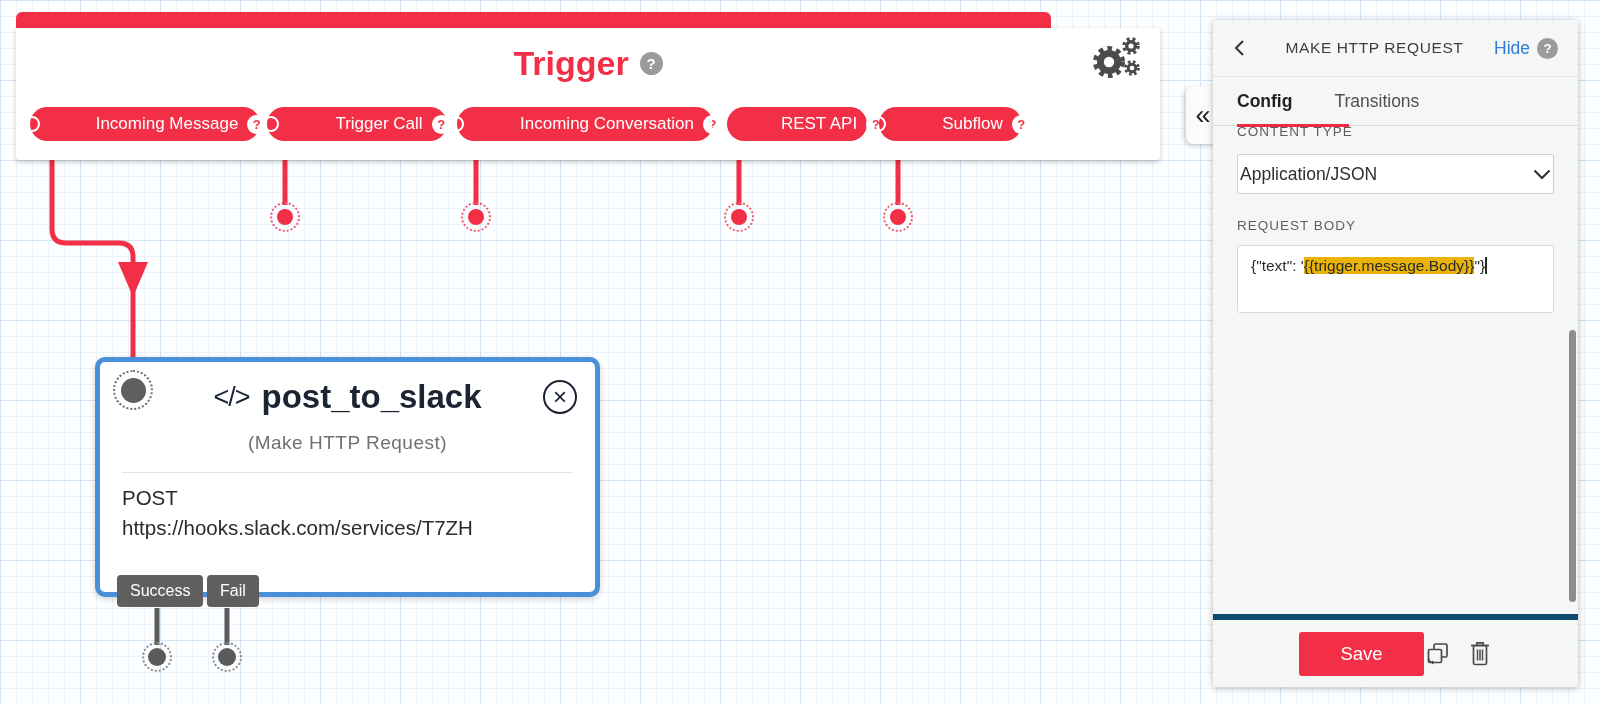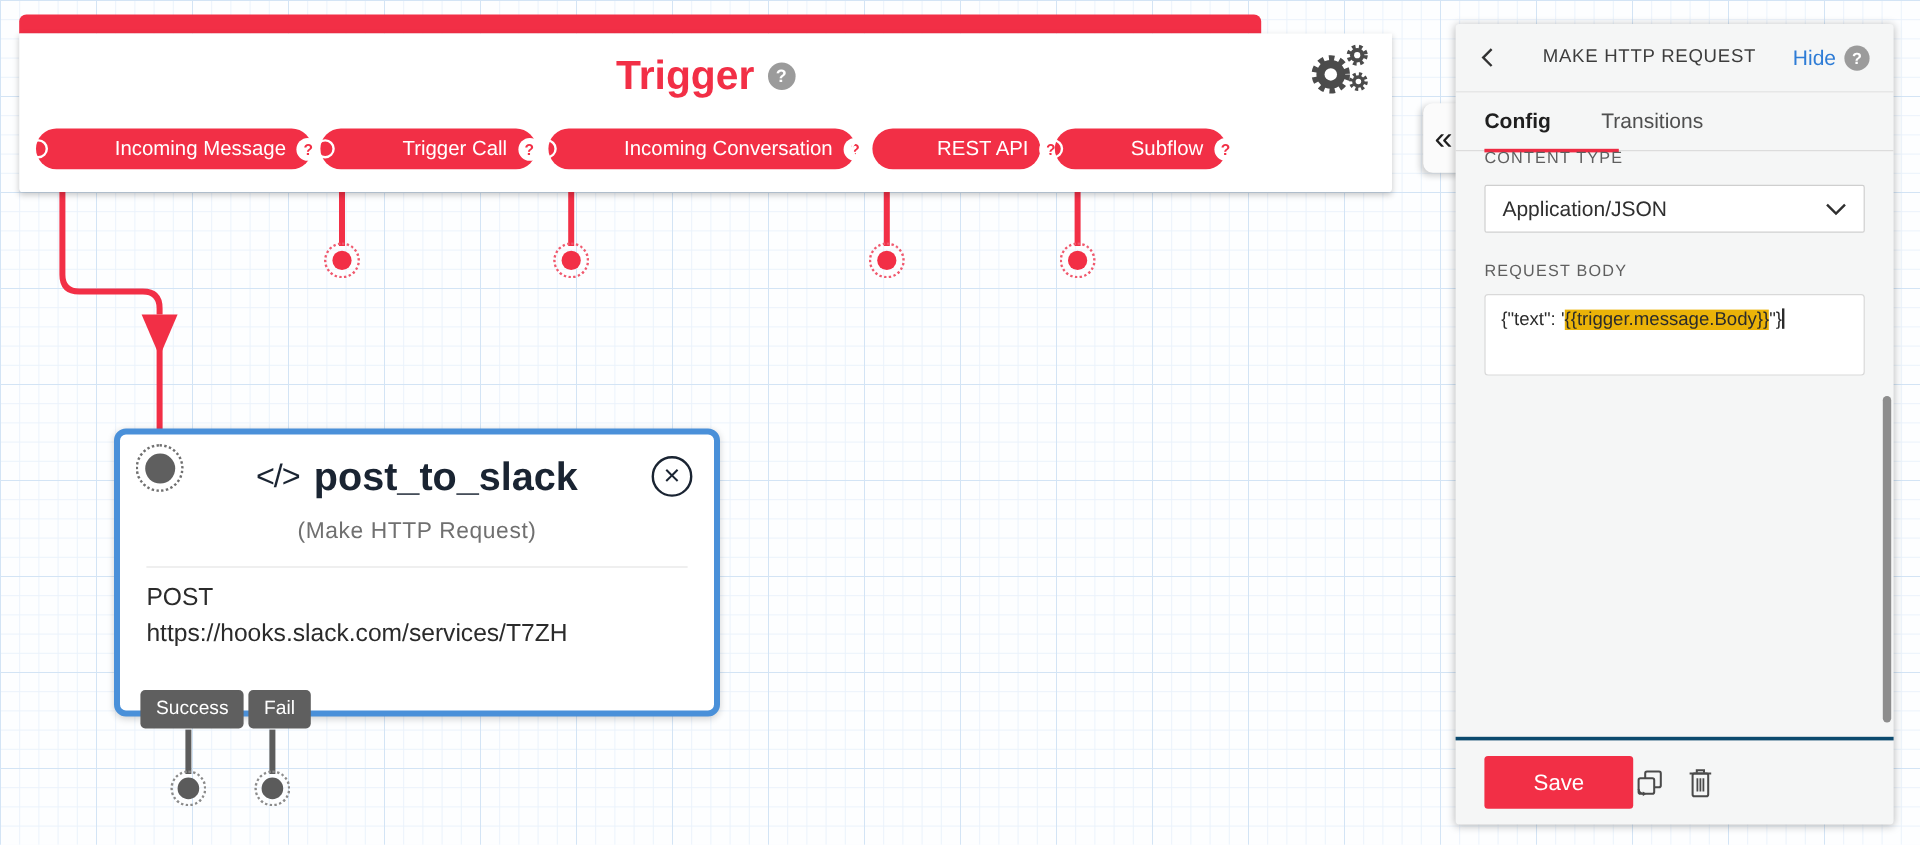--- a/index.html
+++ b/index.html
@@ -75,29 +75,29 @@
   .tabs{ position:relative; height:49px; display:flex; align-items:center; padding:0 24px; gap:42px;
     border-bottom:1px solid #dcdcdc; }
   .tab{ font-size:17.5px; cursor:pointer; }
   .tab.active{ font-weight:bold; color:#1f1f1f; }
   .tab.inactive{ color:#4f4f4f; }
   .tab-underline{ position:absolute; left:24px; bottom:-2px; width:112px; height:3.5px; background:#ee2b43; }
   .panel-content{ padding:0 24px; position:relative; }
   .clip-label{ height:13px; overflow:hidden; display:flex; align-items:flex-end; }
   .field-label{ font-size:13.5px; color:#5f5f5f; letter-spacing:1px; }
   .select{ margin-top:15px; height:40px; background:#fff; border:1px solid #cfcfcf; border-radius:2px;
-    display:flex; align-items:center; justify-content:space-between; padding:0 14px; cursor:pointer; }
+    display:flex; align-items:center; justify-content:space-between; padding:0 2px; cursor:pointer; }
   .select-value{ font-size:17.5px; color:#2f2f2f; }
   .rb-label{ margin-top:24px; }
   .textarea{ margin-top:12px; height:68px; background:#fff; border:1px solid #d9d9d9; border-radius:3px;
     padding:11px 13px; font-size:15.5px; color:#2b2b2b; white-space:nowrap; overflow:hidden; cursor:text; }
   .hl{ background:#eab308; }
   .caret{ display:inline-block; width:1.5px; height:17px; background:#2b2b2b; vertical-align:-3px; }
-  .panel-footer{ position:absolute; left:0; right:0; bottom:0; height:73px; border-top:3px solid #0c4a6e;
-    display:flex; align-items:center; justify-content:flex-start; padding:0 24px; }
+  .panel-footer{ position:absolute; left:0; right:0; bottom:0; height:73px; border-top:6px solid #0c4a6e;
+    display:flex; align-items:center; justify-content:center; padding:0 24px; }
   .save-btn{ background:#F22F46; color:#fff; border:none; font-size:18.5px; padding:11px 41px;
     border-radius:3px; cursor:pointer; font-family:"Liberation Sans", sans-serif; }
   .footer-icons{ display:flex; align-items:center; gap:17px; }
   .icon-btn{ cursor:pointer; display:flex; }
   .panel-scrollbar{ position:absolute; right:2px; top:310px; width:7px; height:272px; background:#8d8d8d; border-radius:4px; }
 </style>
 </head>
 <body>
 
 <div class="stage">

